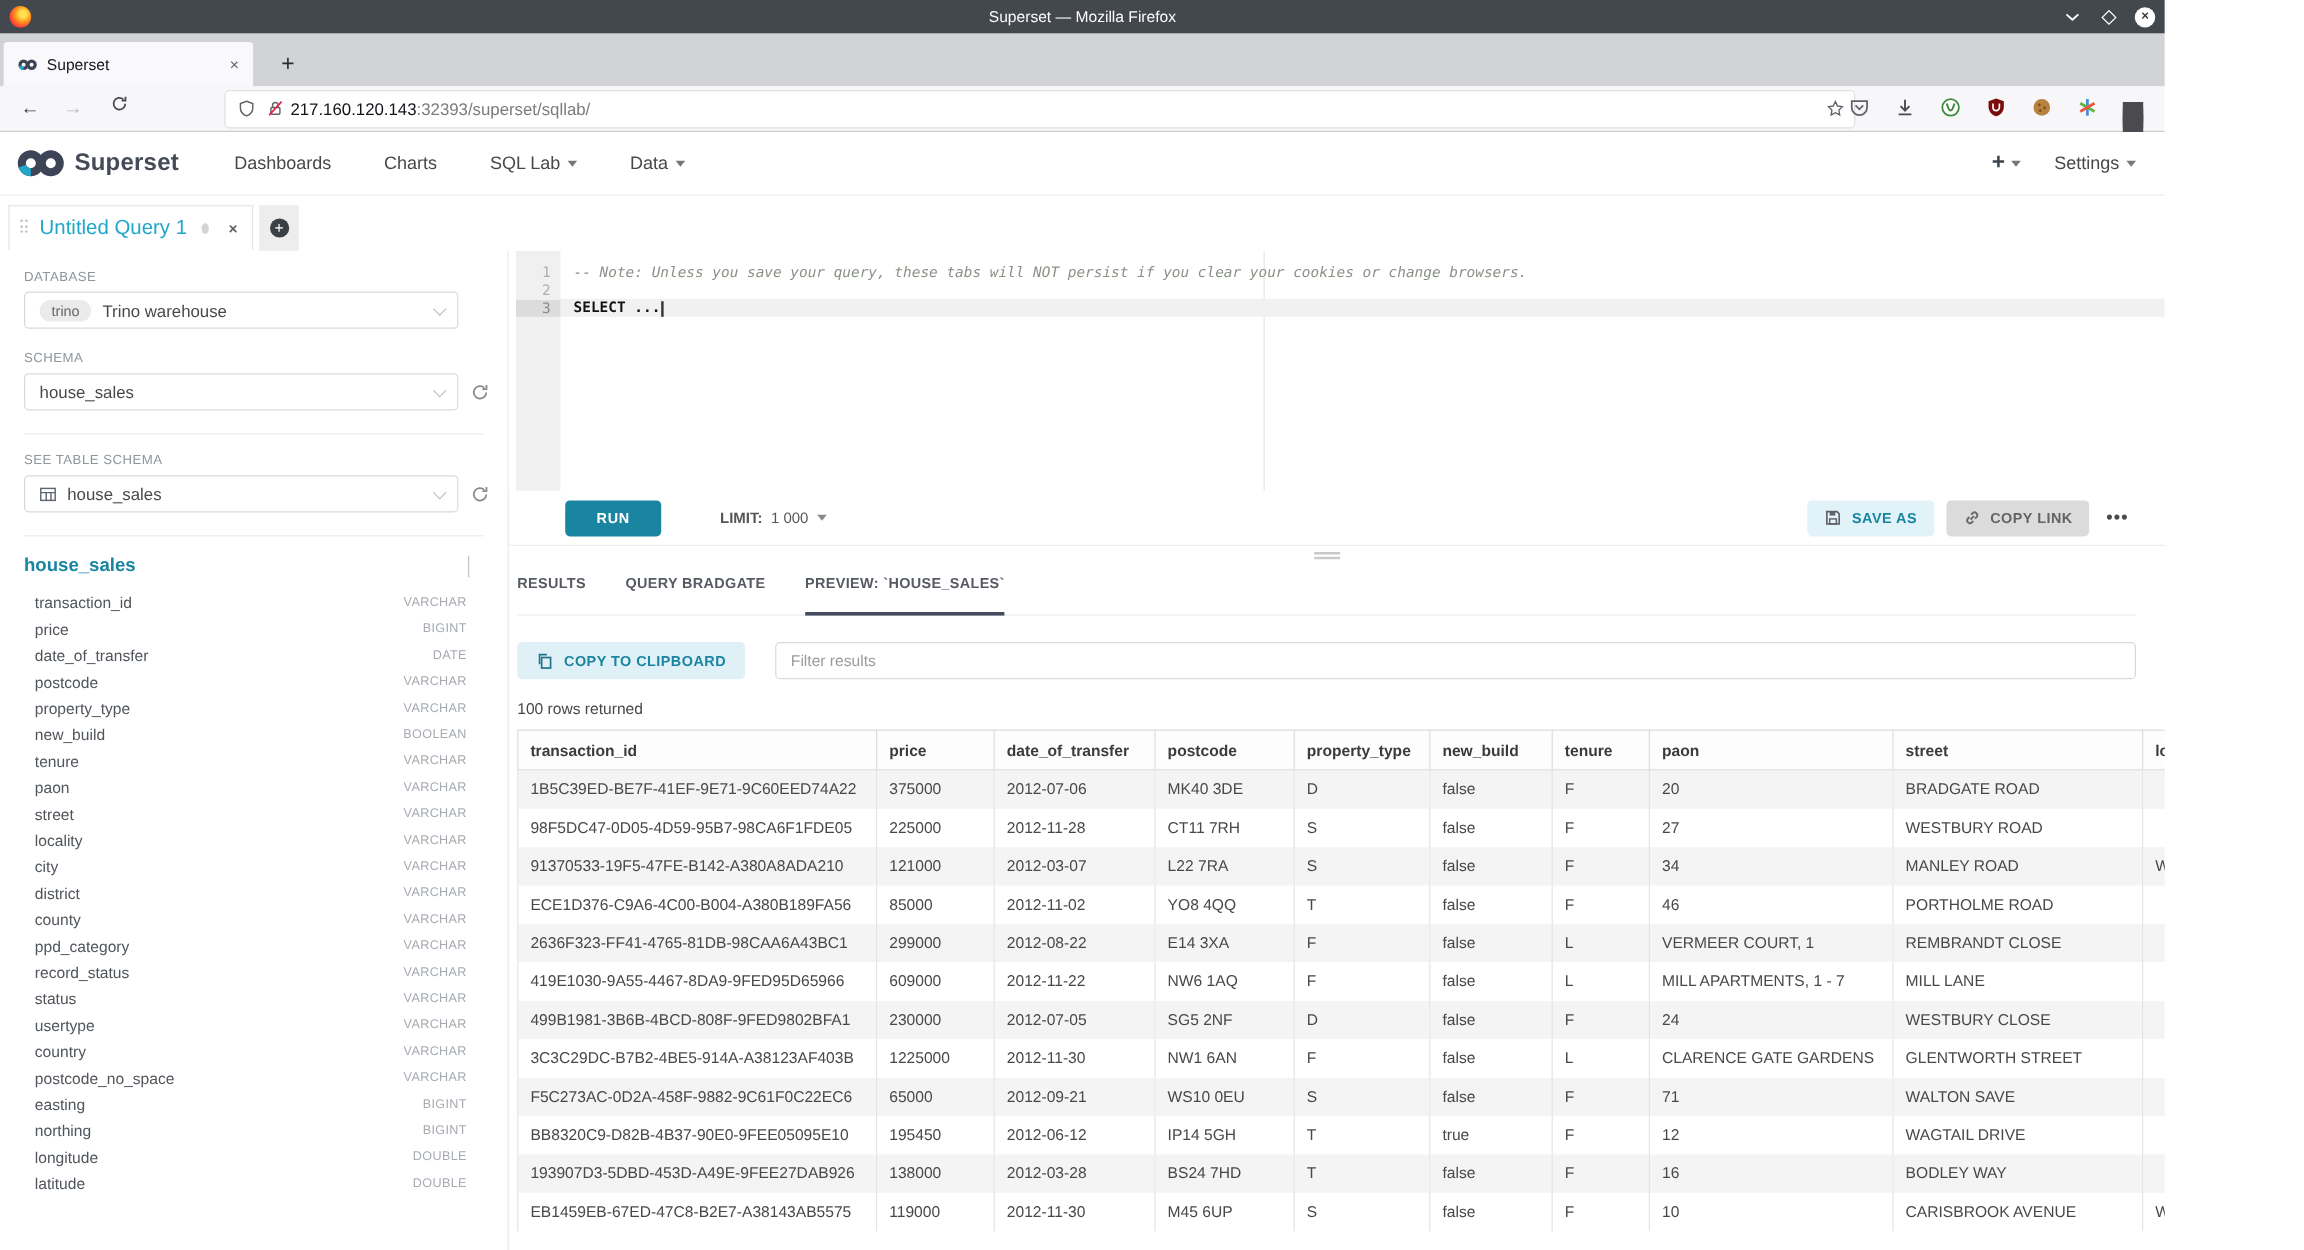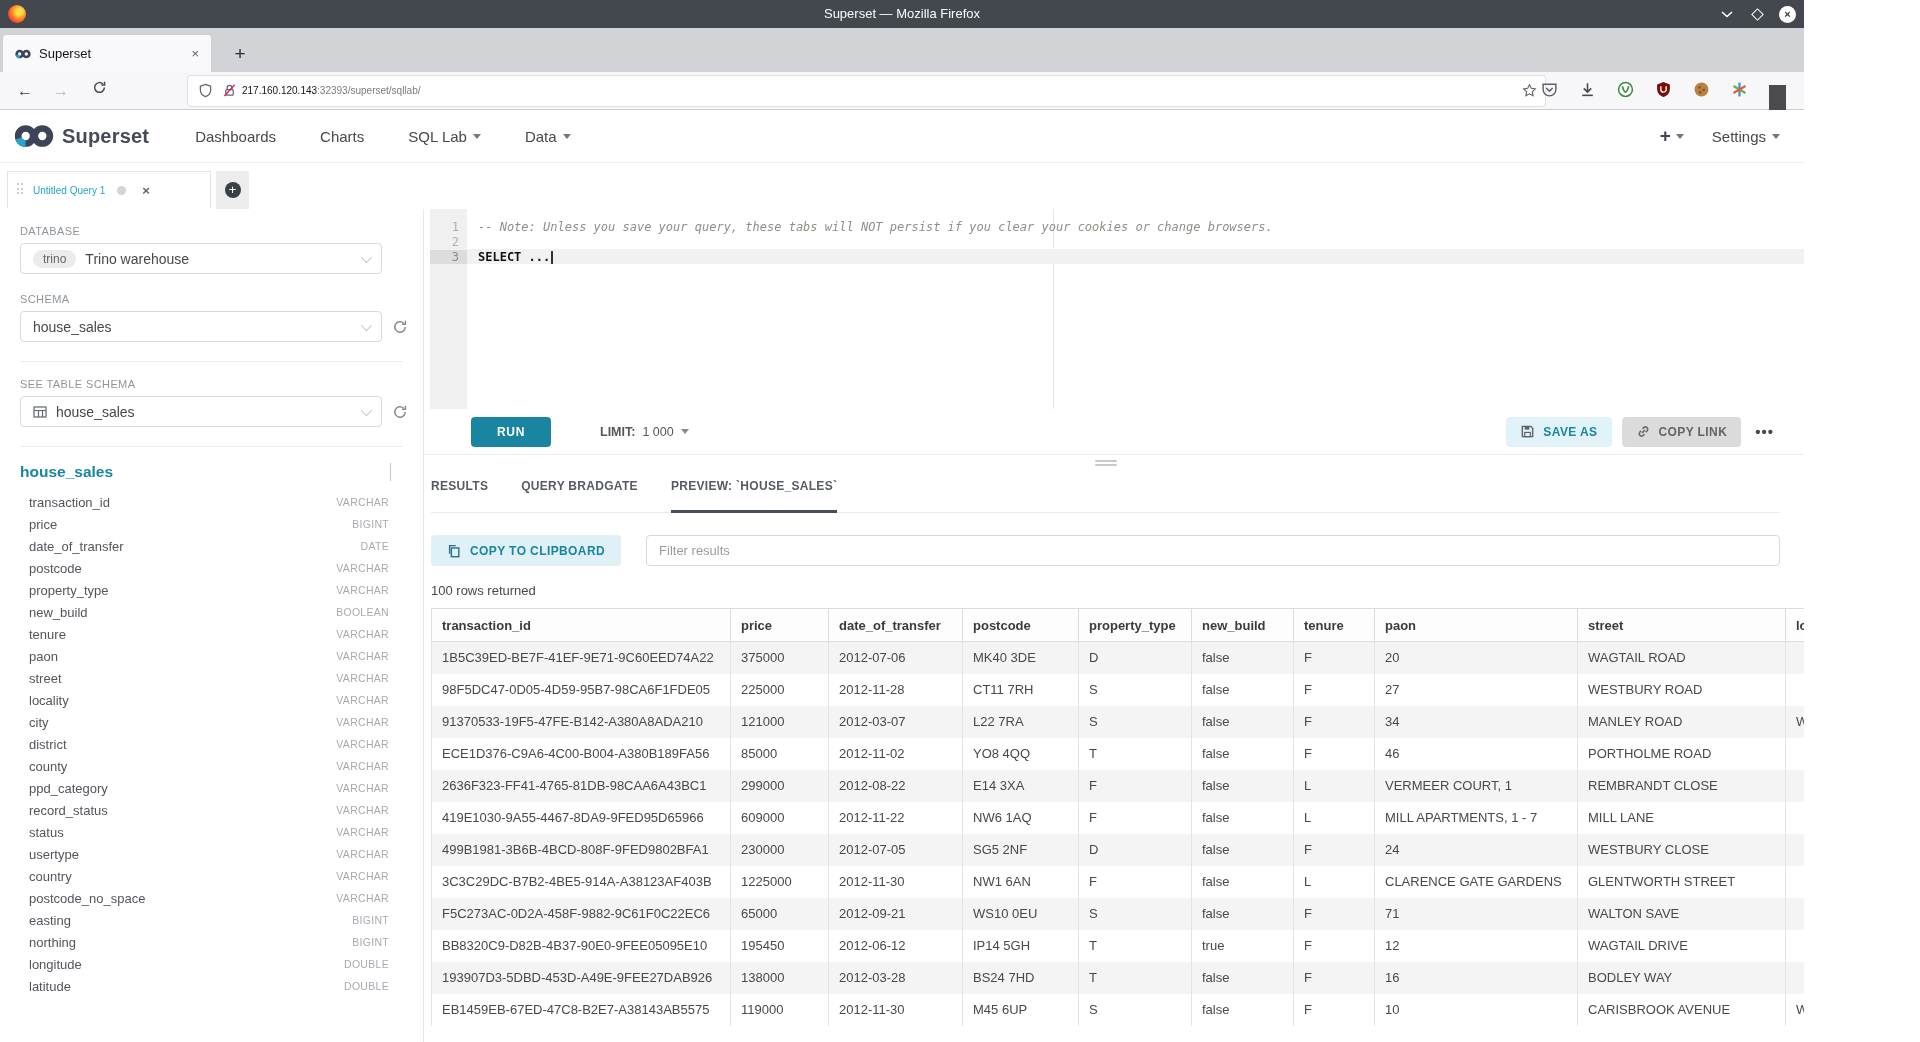--- a/index.html
+++ b/index.html
@@ -31,21 +31,21 @@
   .newtab{position:absolute;left:228px;top:14px;width:24px;height:24px;color:#2b2b33;
           font-size:19px;line-height:24px;text-align:center;}
 
   
   .urlbar{position:absolute;left:0;top:72px;right:0;height:38px;background:#f7f7f9;border-bottom:1px solid #ccc;}
   .navbtn{position:absolute;top:8px;width:22px;height:22px;font-size:16px;line-height:22px;text-align:center;color:#3e3e42;}
   .navbtn.disabled{color:#b9b9be;}
   .urlfield{position:absolute;left:188px;top:4px;width:1357px;height:30px;background:#fff;border-radius:3px;
             box-shadow:0 0 0 1px #e0e0e4;}
   .uf-icon{position:absolute;top:7px;}
-  .url-text{position:absolute;left:54px;top:0;height:30px;line-height:30px;font-size:10px;white-space:nowrap;}
+  .url-text{position:absolute;left:54px;top:0;height:30px;line-height:30px;font-size:14px;white-space:nowrap;}
   .url-host{color:#15141a;}
   .url-path{color:#7b7b80;}
   .uf-star{position:absolute;right:8px;top:7px;}
   .tb-icons{position:absolute;right:18px;top:9px;display:flex;gap:21px;align-items:center;}
   .tb-icons span{display:block;width:17px;height:17px;}
   .menu-bars{width:15px;height:2px;background:#4a4a4f;margin-top:4px;box-shadow:0 5px 0 #4a4a4f,0 10px 0 #4a4a4f;}
 
   
   .snav{position:absolute;left:0;top:110px;right:0;height:53px;background:#fff;border-bottom:1px solid #ececec;
         display:flex;align-items:center;padding:0 24px 0 14px;}
@@ -56,21 +56,21 @@
   .snav-right{margin-left:auto;display:flex;align-items:center;gap:28px;}
   .plus-group{display:flex;align-items:center;gap:5px;font-size:19px;color:#3e4452;font-weight:bold;}
   .settings{display:flex;align-items:center;gap:6px;font-size:15px;color:#484848;}
 
   
   .qstrip{position:absolute;left:0;top:171px;right:0;height:38px;}
   .qtab{position:absolute;left:7px;top:0;width:204px;height:38px;background:#fff;border:1px solid #e4e4e4;border-bottom:1px solid #fff;
         display:flex;align-items:center;padding:0 12px 0 9px;gap:8px;}
   .drag-dots{display:grid;grid-template-columns:repeat(2,4px);grid-auto-rows:4.5px;}
   .drag-dots i{width:2px;height:2px;border-radius:50%;background:#b9bdc1;}
-  .qtab-title{font-size:10px;color:#20a7c9;white-space:nowrap;}
+  .qtab-title{font-size:17px;color:#20a7c9;white-space:nowrap;}
   .qdot{width:9px;height:9px;border-radius:50%;background:#d4d4d4;margin-left:4px;}
   .qtab-close{margin-left:8px;color:#5f6368;font-size:13px;font-weight:bold;}
   .qplus-tile{position:absolute;left:216px;top:0;width:33px;height:38px;background:#ededed;
               display:flex;align-items:center;justify-content:center;}
   .qplus{width:16px;height:16px;border-radius:50%;background:#3b3f46;color:#fff;font-size:13px;line-height:15px;text-align:center;}
 
   
   .sidebar{position:absolute;left:0;top:209px;width:424px;height:833px;border-right:1px solid #e8e8e8;
            padding:16px 20px 0 20px;overflow:hidden;}
   .sb-label{font-size:11px;color:#8e959b;letter-spacing:.4px;margin-bottom:6px;}
@@ -560,21 +560,21 @@
           <tbody>
               <tr class="odd">
                 <td>1B5C39ED-BE7F-41EF-9E71-9C60EED74A22</td>
                 <td>375000</td>
                 <td>2012-07-06</td>
                 <td>MK40 3DE</td>
                 <td>D</td>
                 <td>false</td>
                 <td>F</td>
                 <td>20</td>
-                <td>WAGTAIL ROAD</td>
+                <td>BRADGATE ROAD</td>
                 <td></td>
               </tr>
               <tr>
                 <td>98F5DC47-0D05-4D59-95B7-98CA6F1FDE05</td>
                 <td>225000</td>
                 <td>2012-11-28</td>
                 <td>CT11 7RH</td>
                 <td>S</td>
                 <td>false</td>
                 <td>F</td>

